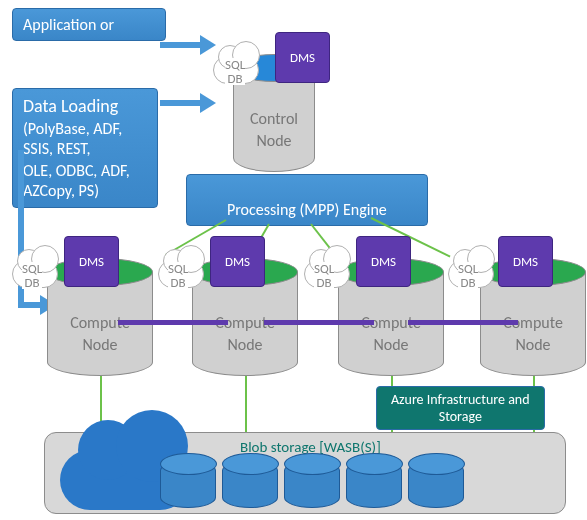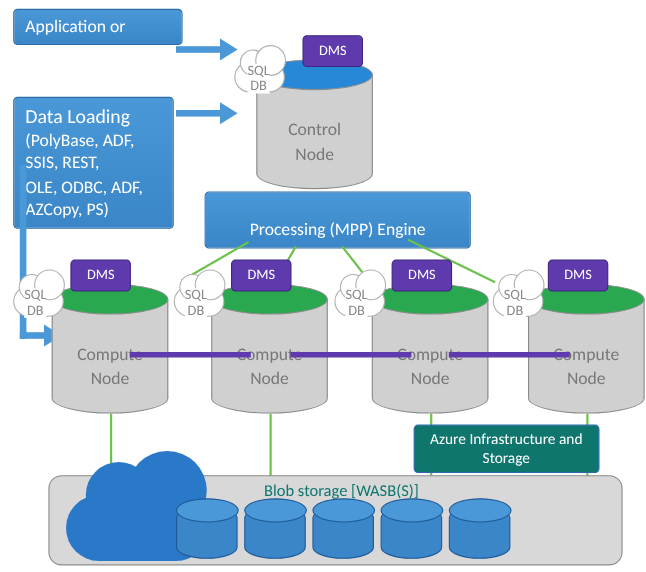--- a/index.html
+++ b/index.html
@@ -41,21 +41,21 @@
     color: #fff;
     text-align: center;
     font-size: 14px;
     padding: 4px 14px;
   }
   .dms-badge {
     background: #5e3aad;
     border: 1px solid #3e2580;
     color: #fff;
     font-size: 13px;
-    padding: 6px 14px;
+    padding: 17px 14px;
     text-align: center;
   }
   .sql-label {
     position: absolute;
     background: #fff;
     color: #888;
     font-size: 13px;
     line-height: 1.05;
     text-align: center;
   }
@@ -223,21 +223,21 @@
 
   <div class="arrow-h" style="left:160px; top:100px; width:42px;">
     <div class="head"></div>
   </div>
 
   <div class="arrow-v" style="left:18px; top:150px; height:158px;"></div>
   <div class="arrow-h" style="left:18px; top:302px; width:24px;">
     <div class="head"></div>
   </div>
 
-  <div class="cyl blue-top" style="left:233px; top:54px; width:106px; height:118px;">
+  <div class="cyl blue-top" style="left:233px; top:54px; width:82px; height:118px;">
     <div class="bottom"></div>
     <div class="body"></div>
     <div class="top"></div>
     <div class="label">
       <span>Control</span><br><span>Node</span>
     </div>
   </div>
 
   <div class="cloud" style="left:213px; top:56px;"></div>
   <div class="sql-label" style="left:225px; top:58px;">

